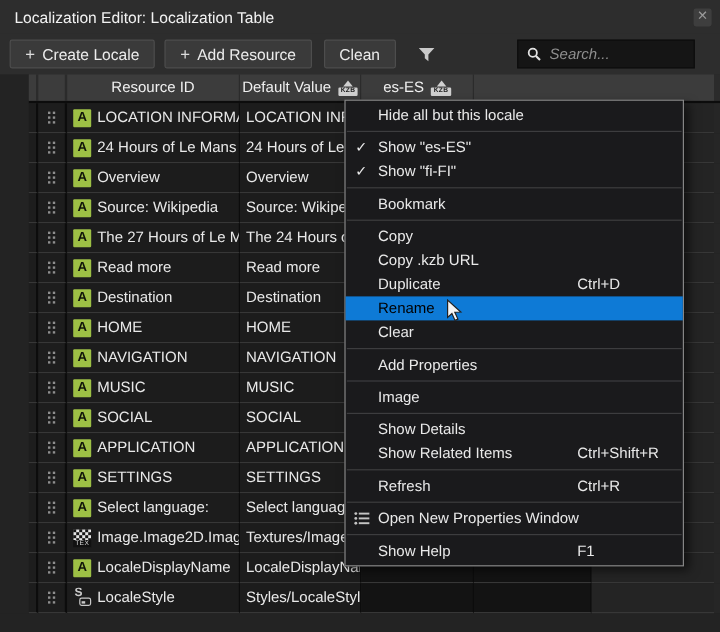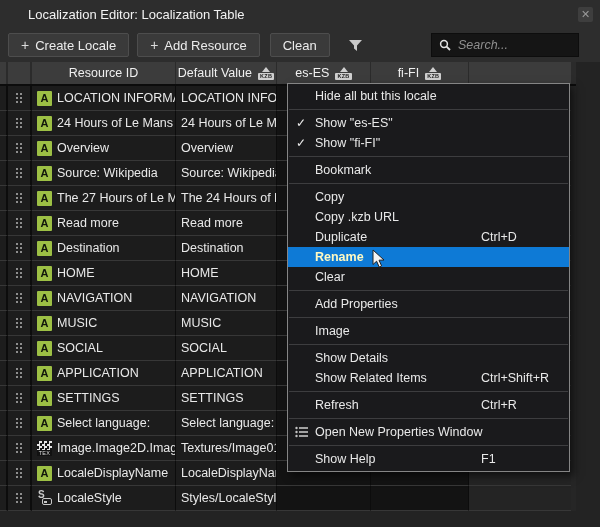--- a/index.html
+++ b/index.html
@@ -5,40 +5,40 @@
   html,body{margin:0;padding:0;background:#1a1a1a;}
   *{box-sizing:border-box;}
   .window{
     position:relative;width:600px;height:527px;overflow:hidden;
     background:#2d2d2d;font-family:"Liberation Sans",sans-serif;
     color:#e9e9e9;font-size:12.5px;
   }
   
   .titlebar{position:absolute;left:0;top:0;width:600px;height:28px;
     background:#2d2d2d;display:flex;align-items:center;}
-  .titlebar .title{margin-left:28px;font-size:13px;color:#f2f2f2;}
+  .titlebar .title{margin-left:12px;font-size:13px;color:#f2f2f2;}
   .close-btn{position:absolute;right:7px;top:7px;width:15px;height:15px;
     background:#3e3e3e;color:#9a9a9a;font-size:11px;line-height:15px;
     text-align:center;border-radius:2px;cursor:default;}
   
   .toolbar{position:absolute;left:0;top:28px;width:600px;height:34px;
     background:#2d2d2d;display:flex;align-items:center;}
   .tb-btn{height:24px;padding:0 12px;margin-left:8px;background:#3a3a3a;
     border:1px solid #4d4d4d;border-radius:2px;color:#ececec;font-size:13px;
     display:flex;align-items:center;gap:6px;white-space:nowrap;}
   .tb-btn .plus{font-size:14px;color:#dcdcdc;}
   .tb-btn.clean{margin-left:10px;}
   .filter-icon{margin-left:18px;width:16px;height:14px;display:flex;align-items:center;}
   .searchbox{position:absolute;right:21px;top:5px;width:148px;height:24px;
     background:#151515;border:1px solid #0d0d0d;display:flex;align-items:center;padding:0 7px;}
   .searchbox .mag{margin-right:7px;display:flex;}
   .searchbox .ph{color:#8f8f8f;font-style:italic;font-size:12.5px;}
   
   .table{position:absolute;left:0;top:62px;width:600px;height:465px;background:#232323;}
-  .hrow,.trow{display:flex;width:576px;}
+  .hrow,.trow{display:flex;width:576px;margin-left:24px;}
   .hrow{height:24px;background:#2b2b2b;border-bottom:2px solid #0c0c0c;}
   .hcell{background:#3c3c3c;color:#f0f0f0;display:flex;align-items:center;
     justify-content:center;font-size:12.5px;gap:6px;}
   .trow{height:25px;border-bottom:0;}
   .cell{display:flex;align-items:center;border-bottom:1px solid #373737;}
   .c-gutter{width:8px;background:#1d1d1d;border-right:2px solid #0c0c0c;}
   .c-drag{width:24px;background:#1d1d1d;border-right:2px solid #0c0c0c;justify-content:center;}
   .c-resid{width:144px;background:#1c1c1c;border-right:1px solid #0c0c0c;padding-left:3px;overflow:hidden;white-space:nowrap;}
   .c-defval{width:101px;background:#1c1c1c;border-right:1px solid #0c0c0c;padding-left:5px;overflow:hidden;white-space:nowrap;}
   .c-locale{width:94px;background:#131313;border-right:1px solid #0c0c0c;}
@@ -74,21 +74,21 @@
   .kzb{display:inline-flex;flex-direction:column;align-items:center;line-height:0;}
   .kzb .arr{width:0;height:0;border-left:4px solid transparent;border-right:4px solid transparent;
     border-bottom:5px solid #cfcfcf;margin-bottom:1px;}
   .kzb .box{background:#cfcfcf;color:#1c1c1c;font-size:5.5px;font-weight:bold;
     line-height:7px;height:7px;padding:0 2px;border-radius:1px;letter-spacing:.3px;}
   
   .menu{position:absolute;left:287px;top:83px;width:283px;background:#1a1a1c;
     border:1px solid #858585;box-shadow:4px 4px 8px rgba(0,0,0,.55);padding:2px 0;z-index:10;}
   .mi{position:relative;height:20px;display:flex;align-items:center;
     padding-left:27px;color:#e9e9e9;font-size:12.5px;white-space:nowrap;}
-  .mi.hl{background:#0e7ad6;color:#fef9c3;font-weight:bold;}
+  .mi.hl{background:#0e7ad6;color:#000000;}
   .mi .chk{position:absolute;left:8px;top:3px;font-size:12px;color:#e9e9e9;}
   .mi .sc{position:absolute;left:193px;}
   .mi .mic{position:absolute;left:7px;top:4px;display:flex;}
   .msep{height:1px;background:#3d3d3f;margin:3px 1px;}
   
   .cursor{position:absolute;left:372px;top:249px;z-index:30;}
 </style>
 </head>
 <body>
 
@@ -136,27 +136,20 @@
       </div>
       <div class="hcell h-defval">
         <span>Default Value</span>
         <span class="kzb">
             <span class="arr"></span>
             <span class="box">KZB</span>
           </span>
       </div>
       <div class="hcell h-locale">
         <span>es-ES</span>
-        <span class="kzb">
-            <span class="arr"></span>
-            <span class="box">KZB</span>
-          </span>
-      </div>
-      <div class="hcell h-locale2">
-        <span>fi-FI</span>
         <span class="kzb">
             <span class="arr"></span>
             <span class="box">KZB</span>
           </span>
       </div>
       <div class="hcell h-fill"></div>
       <div class="h-scroll"></div>
     </div>
     <div id="rows">
         <div class="trow">

